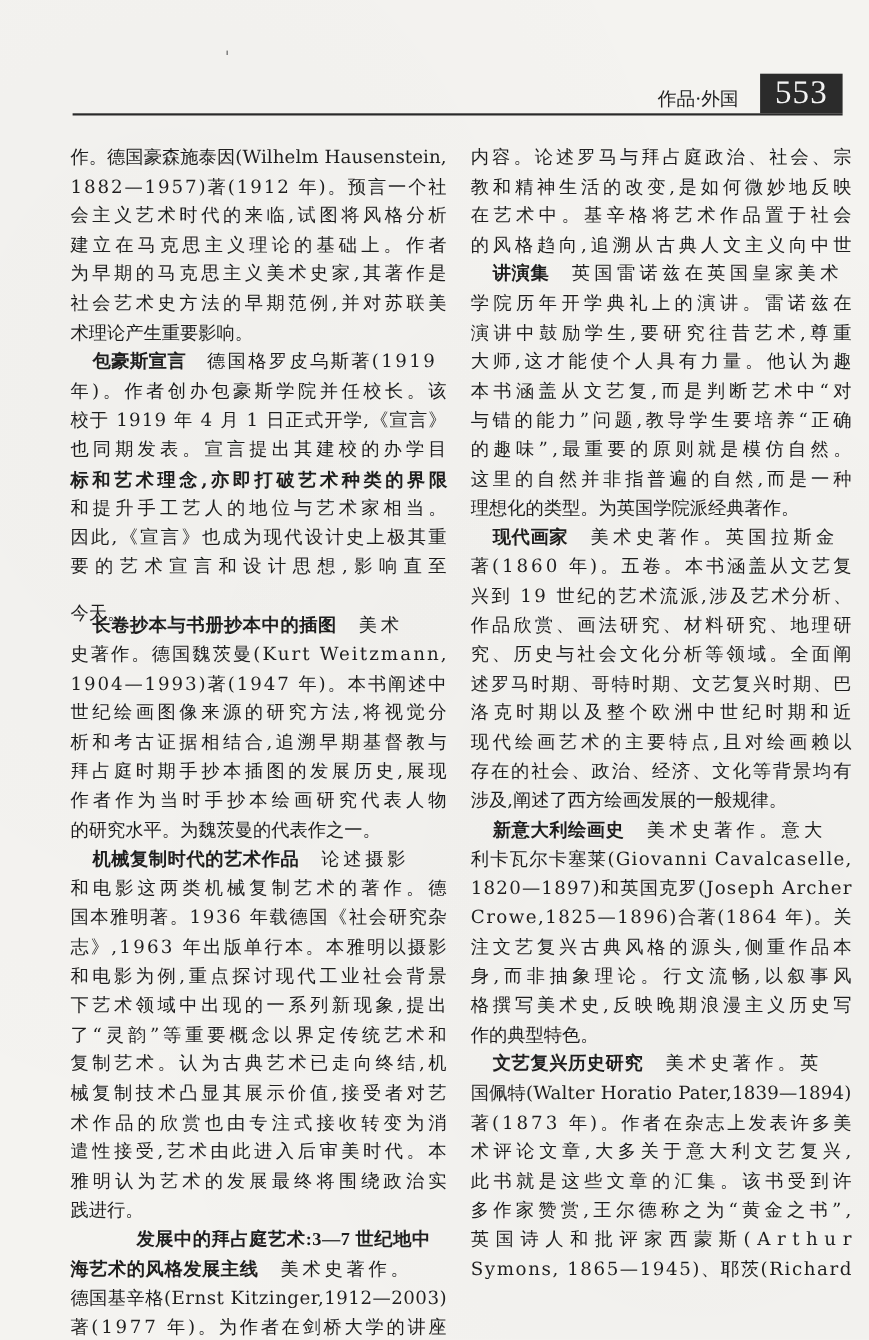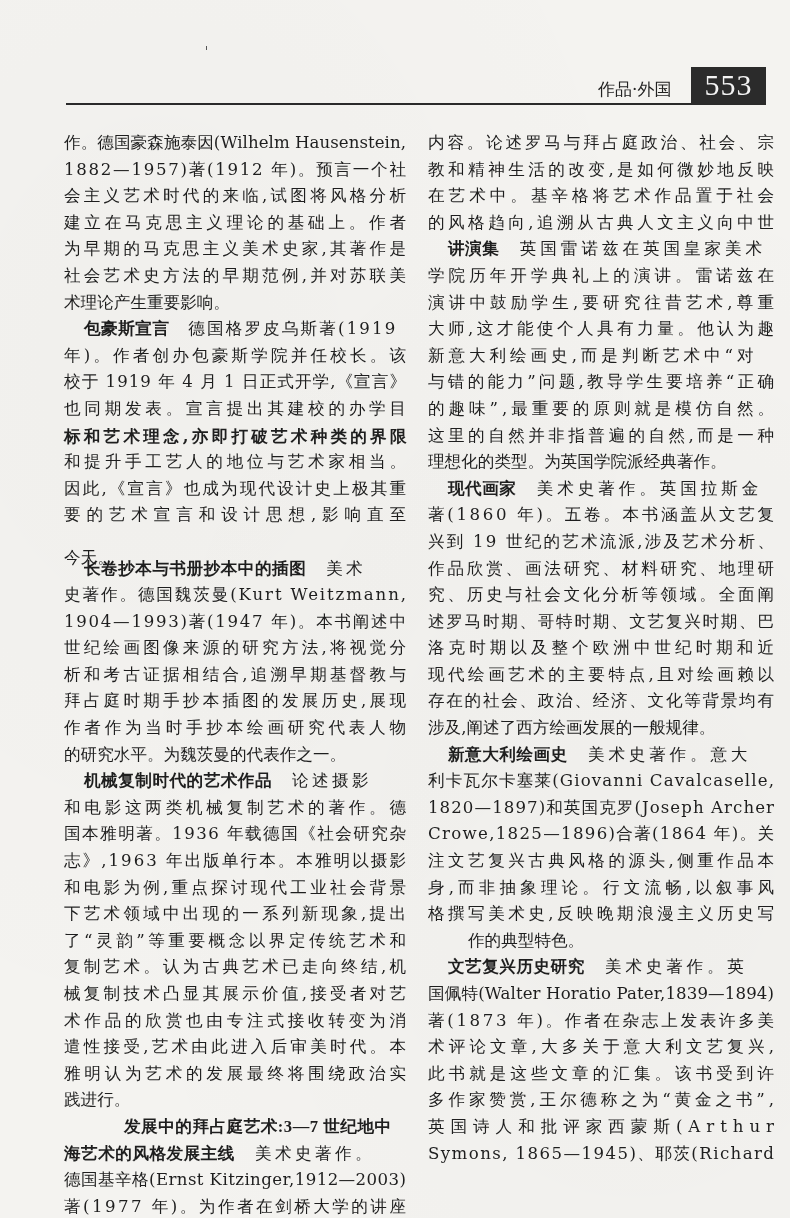--- a/index.html
+++ b/index.html
@@ -114,21 +114,21 @@
   </div>
 <div class="column col-right" id="col-right">
     <div class="line"><span style="display: inline-block; letter-spacing: 2.78309px;"><span>内容。论述罗马与拜占庭政治、社会、宗</span></span></div>
     <div class="line"><span style="display: inline-block; letter-spacing: 3.44853px;"><span>教和精神生活的改变,是如何微妙地反映</span></span></div>
     <div class="line"><span style="display: inline-block; letter-spacing: 3.99414px;"><span>在艺术中。基辛格将艺术作品置于社会</span></span></div>
     <div class="line"><span style="display: inline-block; letter-spacing: 3.44853px;"><span>的风格趋向,追溯从古典人文主义向中世</span></span></div>
     <div class="line indent"><span style="display: inline-block; letter-spacing: 3.93333px;"><span class="term">讲演集</span><span>　英国雷诺兹在英国皇家美术</span></span></div>
     <div class="line"><span style="display: inline-block; letter-spacing: 3.99414px;"><span>学院历年开学典礼上的演讲。雷诺兹在</span></span></div>
     <div class="line"><span style="display: inline-block; letter-spacing: 4.11397px;"><span>演讲中鼓励学生,要研究往昔艺术,尊重</span></span></div>
     <div class="line"><span style="display: inline-block; letter-spacing: 3.44853px;"><span>大师,这才能使个人具有力量。他认为趣</span></span></div>
-    <div class="line"><span style="display: inline-block; letter-spacing: 3.92555px;"><span>新意大利绘画史,而是判断艺术中“对</span></span></div>
+    <div class="line"><span style="display: inline-block; letter-spacing: 3.92555px;"><span>本书涵盖从文艺复,而是判断艺术中“对</span></span></div>
     <div class="line"><span style="display: inline-block; letter-spacing: 3.23611px;"><span>与错的能力”问题,教导学生要培养“正确</span></span></div>
     <div class="line"><span style="display: inline-block; letter-spacing: 3.92555px;"><span>的趣味”,最重要的原则就是模仿自然。</span></span></div>
     <div class="line"><span style="display: inline-block; letter-spacing: 3.44853px;"><span>这里的自然并非指普遍的自然,而是一种</span></span></div>
     <div class="line last"><span style="display: inline-block;"><span>理想化的类型。为英国学院派经典著作。</span></span></div>
     <div class="line indent"><span style="display: inline-block; letter-spacing: 3.9px;"><span class="term">现代画家</span><span>　美术史著作。英国拉斯金</span></span></div>
     <div class="line"><span style="display: inline-block; letter-spacing: 2.66172px;"><span>著(1860 年)。五卷。本书涵盖从文艺复</span></span></div>
     <div class="line"><span style="display: inline-block; letter-spacing: 2.17734px;"><span>兴到 19 世纪的艺术流派,涉及艺术分析、</span></span></div>
     <div class="line"><span style="display: inline-block; letter-spacing: 2.78309px;"><span>作品欣赏、画法研究、材料研究、地理研</span></span></div>
     <div class="line"><span style="display: inline-block; letter-spacing: 2.78309px;"><span>究、历史与社会文化分析等领域。全面阐</span></span></div>
     <div class="line"><span style="display: inline-block; letter-spacing: 1.7066px;"><span>述罗马时期、哥特时期、文艺复兴时期、巴</span></span></div>
@@ -136,21 +136,21 @@
     <div class="line"><span style="display: inline-block; letter-spacing: 3.44853px;"><span>现代绘画艺术的主要特点,且对绘画赖以</span></span></div>
     <div class="line"><span style="display: inline-block; letter-spacing: 1.7066px;"><span>存在的社会、政治、经济、文化等背景均有</span></span></div>
     <div class="line last"><span style="display: inline-block;"><span>涉及,阐述了西方绘画发展的一般规律。</span></span></div>
     <div class="line indent"><span style="display: inline-block; letter-spacing: 3.8px;"><span class="term">新意大利绘画史</span><span>　美术史著作。意大</span></span></div>
     <div class="line"><span style="display: inline-block; letter-spacing: 1.1444px;"><span>利卡瓦尔卡塞莱(Giovanni Cavalcaselle,</span></span></div>
     <div class="line"><span style="display: inline-block; letter-spacing: 1.06473px;"><span>1820—1897)和英国克罗(Joseph Archer</span></span></div>
     <div class="line"><span style="display: inline-block; letter-spacing: 1.30093px;"><span>Crowe,1825—1896)合著(1864 年)。关</span></span></div>
     <div class="line"><span style="display: inline-block; letter-spacing: 3.44853px;"><span>注文艺复兴古典风格的源头,侧重作品本</span></span></div>
     <div class="line"><span style="display: inline-block; letter-spacing: 4.11397px;"><span>身,而非抽象理论。行文流畅,以叙事风</span></span></div>
     <div class="line"><span style="display: inline-block; letter-spacing: 3.44853px;"><span>格撰写美术史,反映晚期浪漫主义历史写</span></span></div>
-    <div class="line last"><span style="display: inline-block; margin-left: 40px;"><span>作的典型特色。</span></span></div>
+    <div class="line last"><span style="display: inline-block;"><span>作的典型特色。</span></span></div>
     <div class="line indent"><span style="display: inline-block; letter-spacing: 3.76667px;"><span class="term">文艺复兴历史研究</span><span>　美术史著作。英</span></span></div>
     <div class="line"><span style="display: inline-block; letter-spacing: 0.117188px;"><span>国佩特(Walter Horatio Pater,1839—1894)</span></span></div>
     <div class="line"><span style="display: inline-block; letter-spacing: 2.66172px;"><span>著(1873 年)。作者在杂志上发表许多美</span></span></div>
     <div class="line"><span style="display: inline-block; letter-spacing: 4.11397px;"><span>术评论文章,大多关于意大利文艺复兴,</span></span></div>
     <div class="line"><span style="display: inline-block; letter-spacing: 3.99414px;"><span>此书就是这些文章的汇集。该书受到许</span></span></div>
     <div class="line"><span style="display: inline-block; letter-spacing: 3.86458px;"><span>多作家赞赏,王尔德称之为“黄金之书”,</span></span></div>
     <div class="line"><span style="display: inline-block; letter-spacing: 5.94669px;"><span>英国诗人和批评家西蒙斯(Arthur</span></span></div>
     <div class="line"><span style="display: inline-block; letter-spacing: 1.4202px;"><span>Symons, 1865—1945)、耶茨(Richard</span></span></div>
   </div>
 

